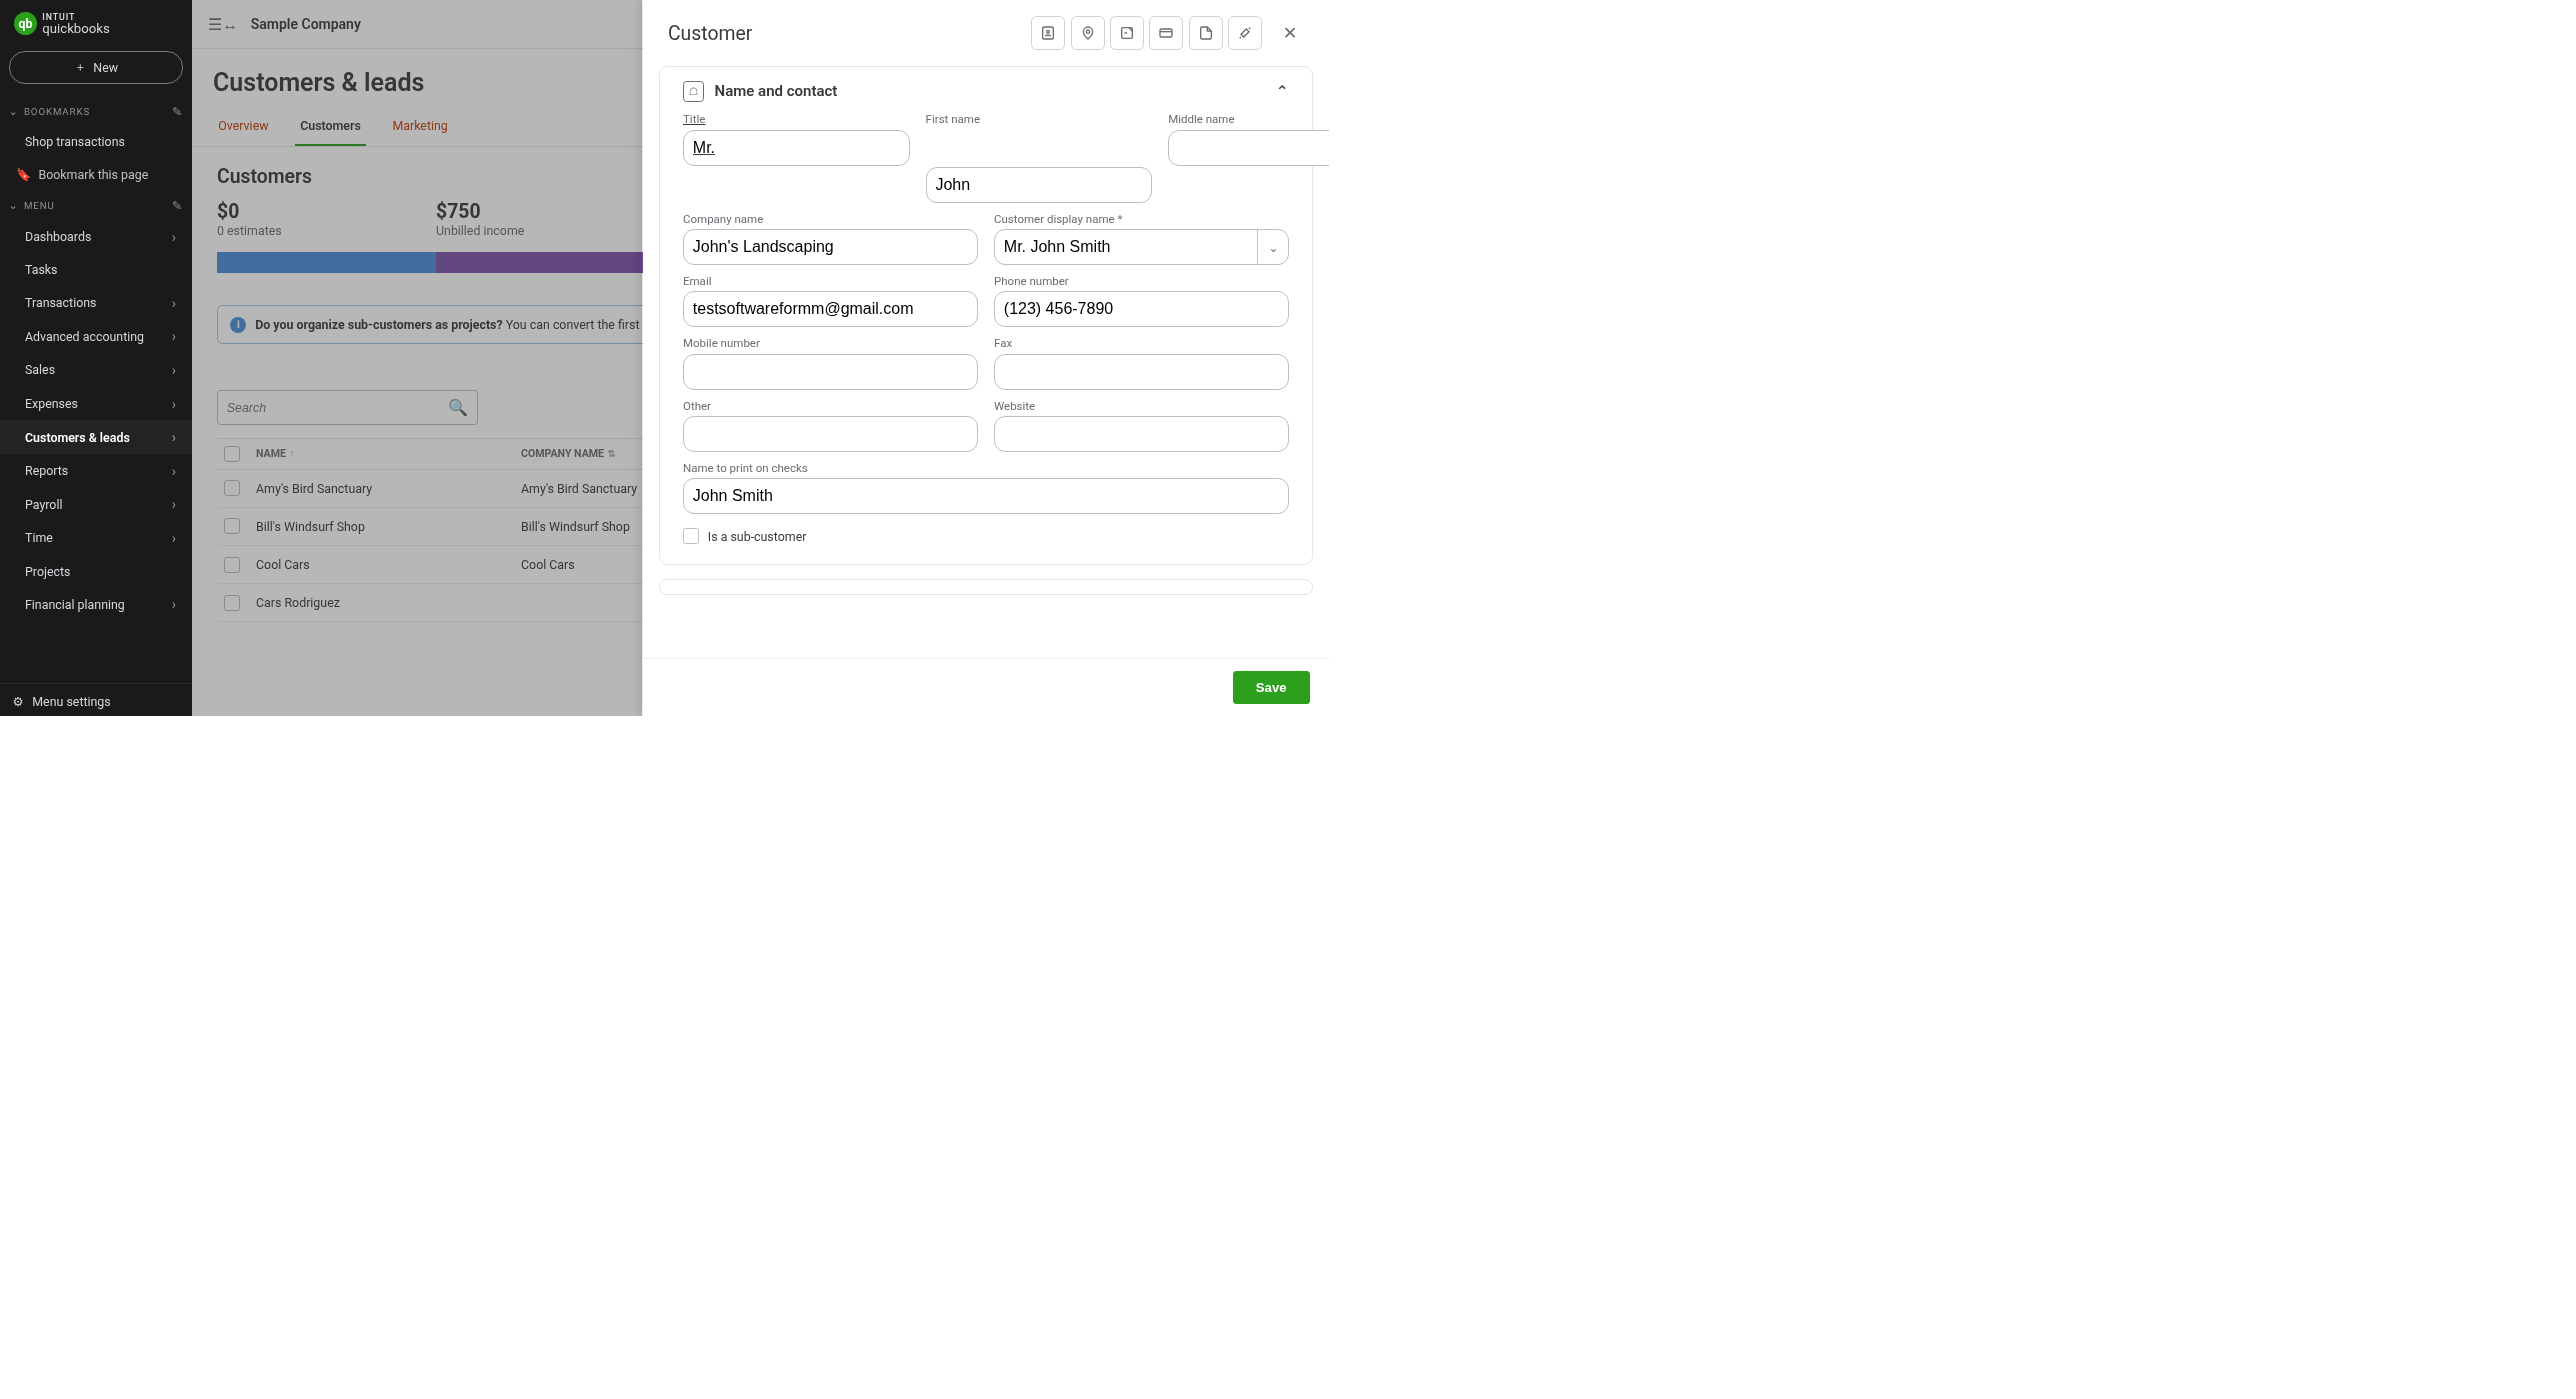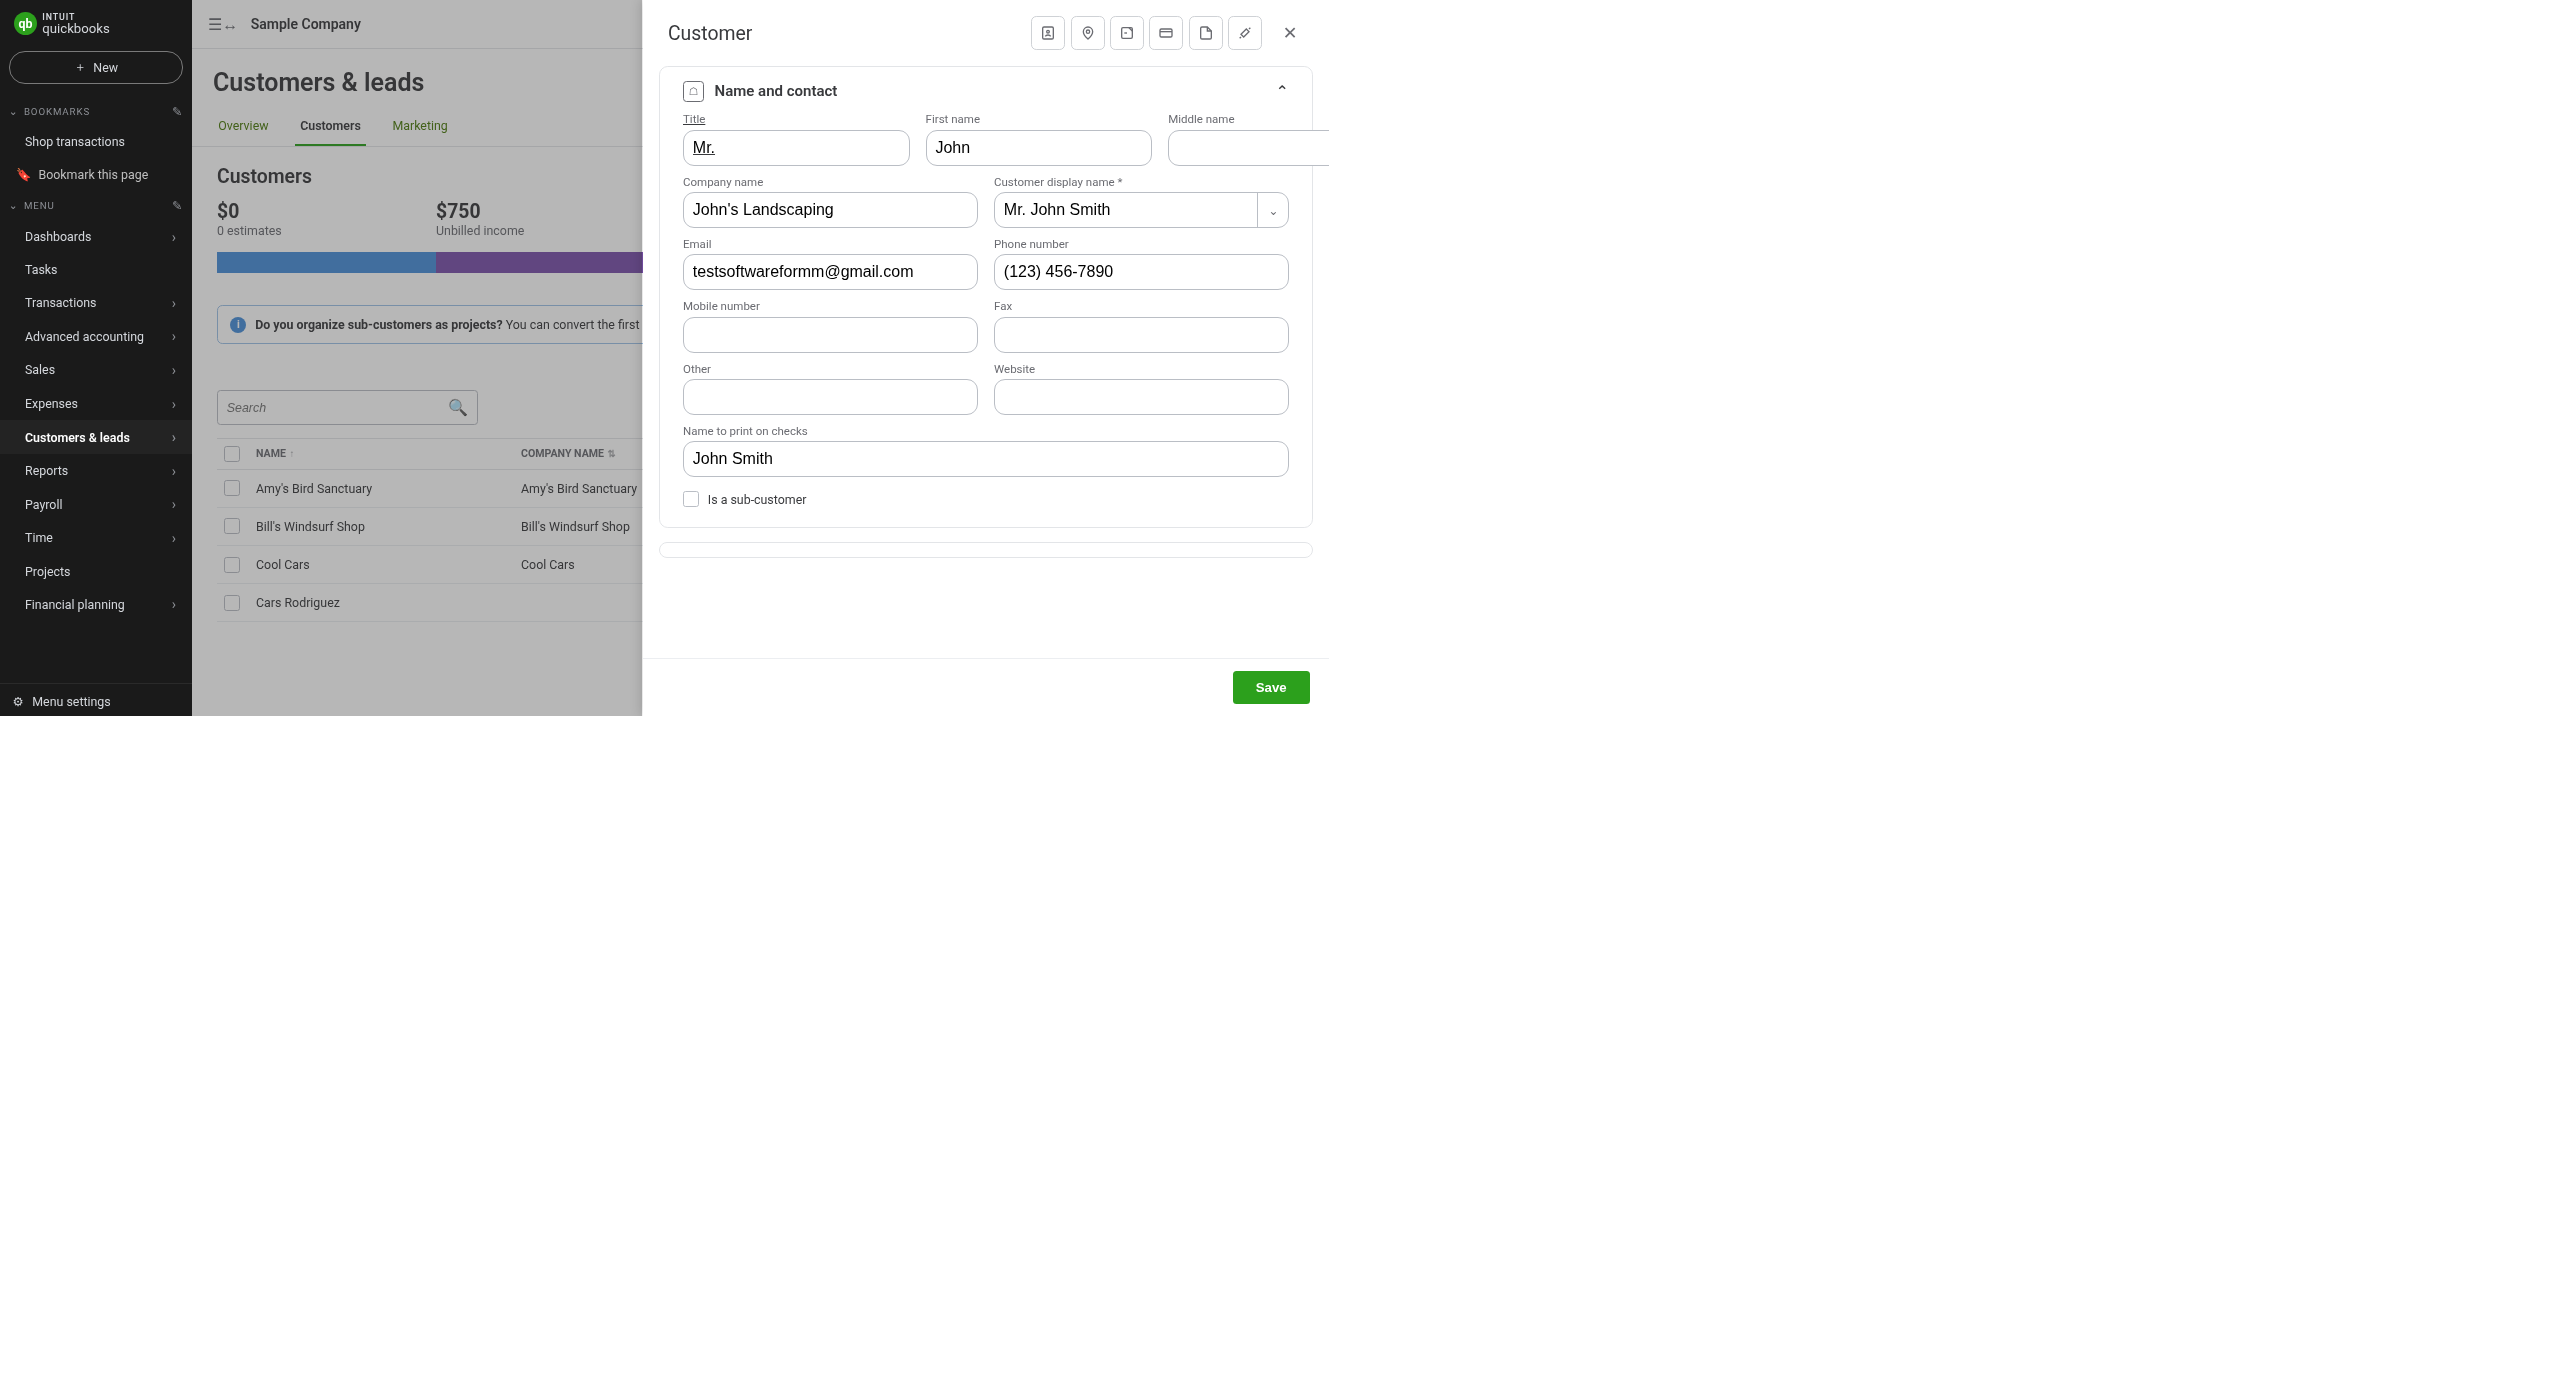--- a/index.html
+++ b/index.html
@@ -24,21 +24,21 @@
 
 
 .main { position: absolute; left: 192px; top: 0; right: 0; height: 716px; background: #fff; }
 .topbar { height: 49px; border-bottom: 0.9px solid #e3e5e8; display: flex; align-items: center; padding: 0 16px; gap: 12.4px; }
 .hamburger { font-size: 16px; color: #6b6c72; }
 .company-name { font-weight: 600; font-size: 14px; }
 .biz-pill { margin-left: auto; border: 1.8px solid #5d3fd3; border-radius: 17.6px; padding: 5.3px 16px; display: flex; align-items: center; gap: 7px; color: #333; font-weight: 600; }
 .biz-pill .spark { color: #6f52e6; }
 .page-title { font-size: 25px; font-weight: 600; padding: 19.4px 21px 3.5px; }
 .tabs { display: flex; gap: 21px; padding: 8.8px 21px 0; border-bottom: 0.9px solid #e3e5e8; }
-.tab { padding: 8.8px 5.3px 10.6px; color: #4d7c0f; cursor: pointer; }
+.tab { padding: 8.8px 5.3px 10.6px; color: #c2410c; cursor: pointer; }
 .tab.active { color: #393a3d; font-weight: 600; border-bottom: 2.6px solid #2ca01c; }
 .subhead { font-size: 19.4px; font-weight: 600; padding: 17.6px 25px 7px; }
 .kpi-row { display: flex; padding: 5.3px 25px 0; gap: 0; }
 .kpi { width: 219px; }
 .kpi .amt { font-size: 19.4px; font-weight: 700; }
 .kpi .sub { color: #6b6c72; }
 .bars { display: flex; padding: 14px 25px 0; }
 .bar1 { width: 219px; height: 21px; background: #4a90d9; }
 .bar2 { width: 219px; height: 21px; background: #7b52ab; }
 .info-banner { margin: 32px 25px 0; border: 0.9px solid #9fc2e6; border-radius: 5.3px; padding: 10.6px 12.4px; display: flex; align-items: center; gap: 8.8px; font-size: 12.4px; background: #fff;}
@@ -65,21 +65,21 @@
 .close-btn { width: 28px; height: 28px; margin-left: 8.8px; display: flex; align-items: center; justify-content: center; color: #6b6c72; cursor: pointer; font-size: 17.6px;}
 .panel-body { flex: 1; overflow-y: auto; padding: 8.8px 16px 0; }
 .card { border: 0.9px solid #e3e5e8; border-radius: 8.8px; padding: 14px 23px 19.4px; margin-bottom: 14px;}
 .card-hdr { display: flex; align-items: center; gap: 10.6px; margin-bottom: 10.6px;}
 .card-ico { width: 21px; height: 21px; border: 1.3px solid #6b6c72; border-radius: 3.5px; display:flex; align-items:center; justify-content:center; font-size:10.6px; color:#6b6c72;}
 .card-title { font-size: 15px; font-weight: 600; }
 .card-chev { margin-left: auto; font-size: 16px; color: #393a3d;}
 .field-row { display: flex; gap: 16px; margin-top: 8.8px; }
 .field { flex: 1; display: flex; flex-direction: column; }
 .field.narrow1 { flex: 0 0 58px; text-decoration: underline; }
-.field.narrow2 { flex: 0 0 138px; }
+.field.narrow2 { flex: 0 0 138px; gap: 37px; }
 .field.narrow3 { flex: 0 0 97px; }
 .field.narrow4 { flex: 0 0 138px; }
 .field label { font-size: 11.5px; color: #6b6c72; margin-bottom: 3.5px; }
 .field input { border: 0.9px solid #babec5; border-radius: 11px; padding: 8px 8.8px; font-size: 16px; }
 .select-wrap { position: relative; }
 .select-wrap .dropdown-ico { position: absolute; right: 0; top: 0; width: 32px; height: 100%; border-left: 0.9px solid #babec5; display: flex; align-items: center; justify-content: center; color: #6b6c72;}
 .chk-row { display: flex; align-items: center; gap: 8.8px; margin-top: 14px;}
 .chk-box { width: 16px; height: 16px; border: 0.9px solid #babec5; border-radius: 2.6px;}
 .panel-footer { padding: 12.4px 19.4px; display: flex; justify-content: flex-end; border-top: 0.9px solid #eceef1;}
 .save-btn { background: #2ca01c; color: #fff; font-weight: 600; border: none; border-radius: 3.5px; padding: 8.8px 23px; font-size: 13.2px; cursor: pointer;}

